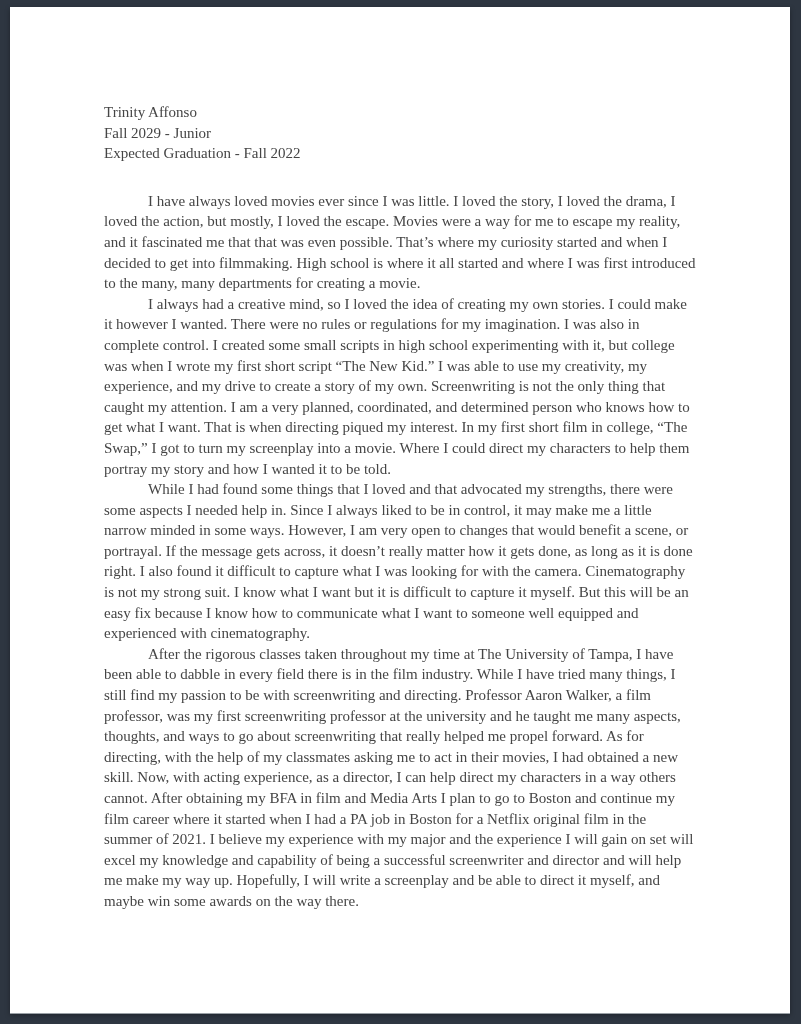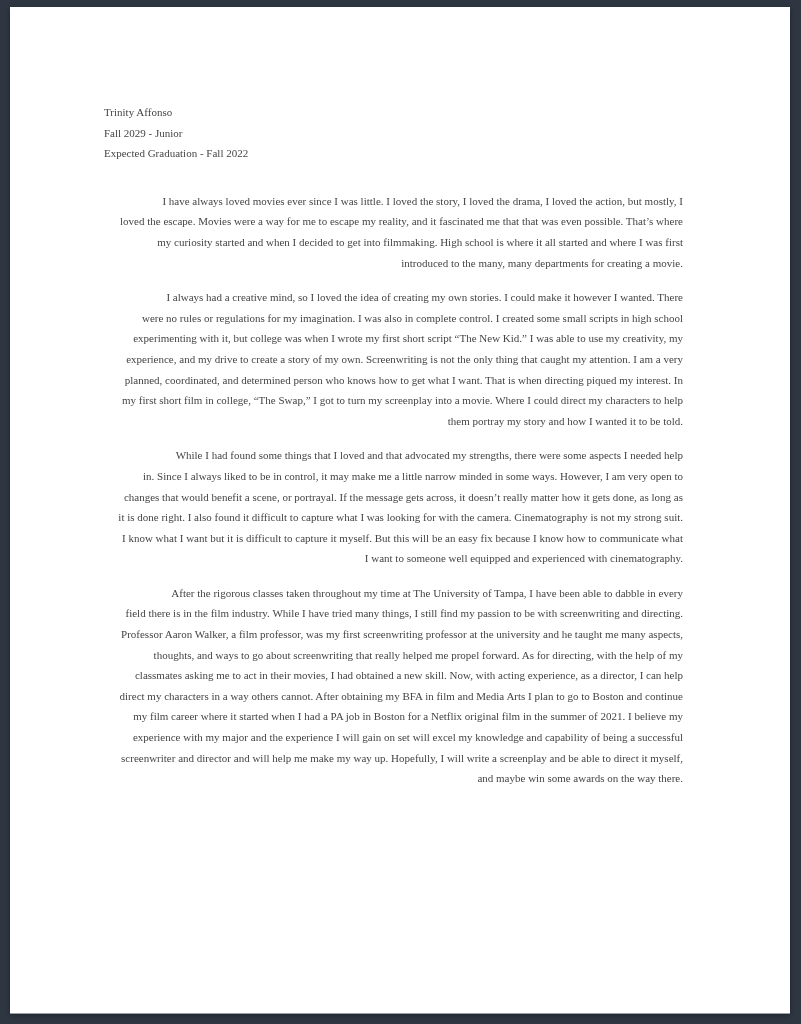--- a/index.html
+++ b/index.html
@@ -20,34 +20,33 @@
     top: 7px;
     width: 780px;
     height: 1006px;
     background: #ffffff;
     box-shadow: 0 1px 0 #9aa0a6, 0 2px 5px rgba(0,0,0,0.35);
     box-sizing: border-box;
     padding: 95px 93px 0 94px;
   }
   .doc-text {
     color: #454545;
-    font-size: 11px;
+    font-size: 15px;
     line-height: 20.6px;
     text-align: left;
   }
   .header-block {
     margin-bottom: 27px;
   }
   .header-line {
     white-space: nowrap;
   }
   .essay p {
-    margin: 14px;
+    margin: 0;
     text-indent: 44px;
-    text-align: right;
   }
 </style>
 </head>
 <body>
 
 <div class="page">
   <div class="doc-text">
     <div class="header-block">
       <div class="header-line">Trinity Affonso</div>
       <div class="header-line">Fall 2029 - Junior</div>

